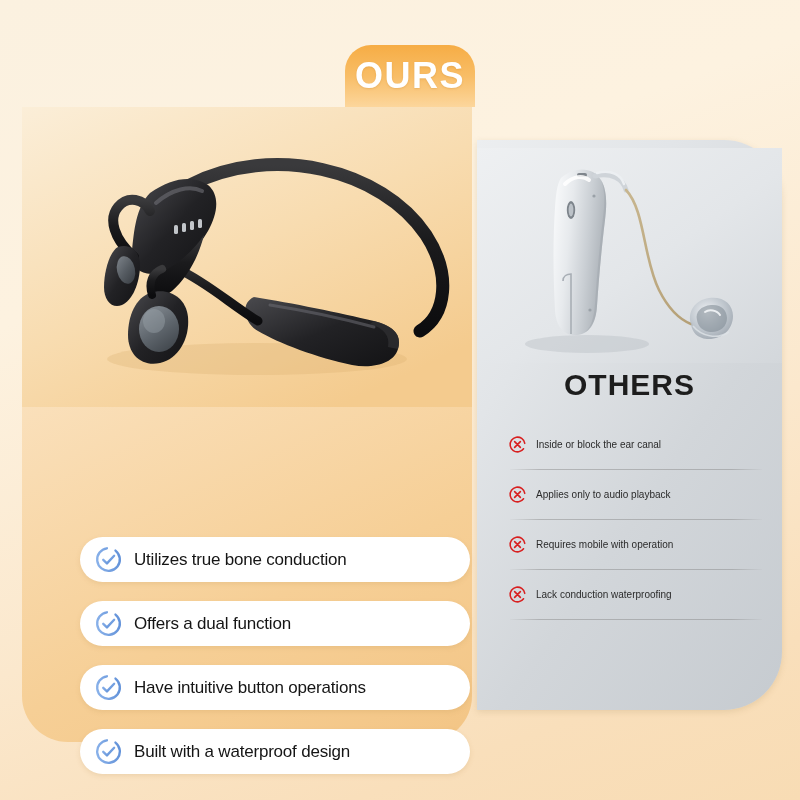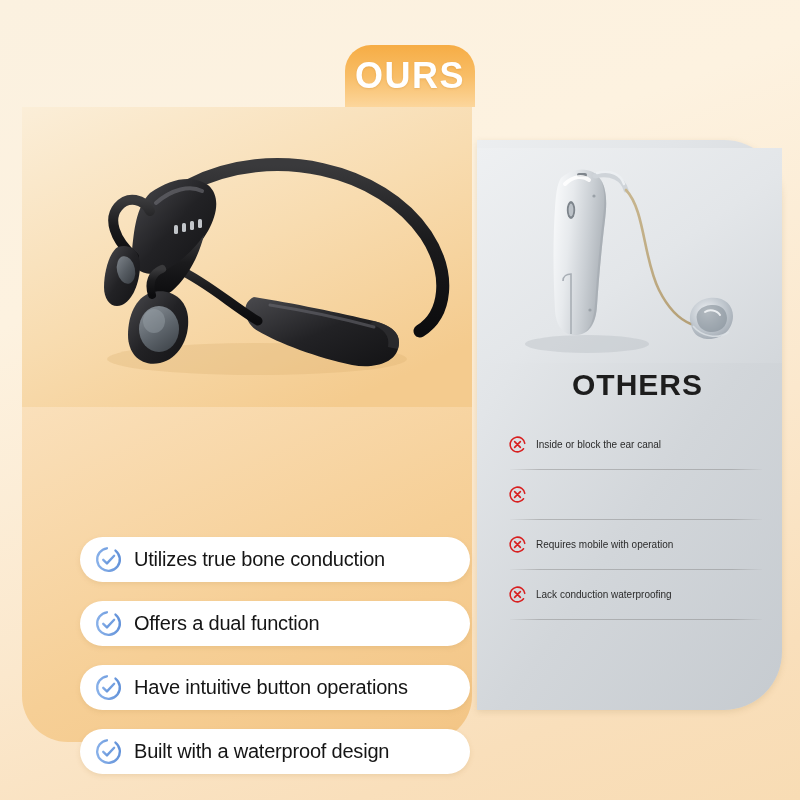--- a/index.html
+++ b/index.html
@@ -76,21 +76,21 @@
   }
   .right-photo {
     position: absolute;
     left: 0;
     top: 8px;
     width: 305px;
     height: 215px;
   }
   .others-title {
     position: absolute;
-    left: 8px;
+    left: 0;
     top: 228px;
     width: 305px;
     text-align: center;
     font-size: 30px;
     font-weight: bold;
     color: #1d1d1d;
     letter-spacing: 1px;
   }
 
   
@@ -107,21 +107,21 @@
     border-radius: 23px;
     background: #ffffff;
     display: flex;
     align-items: center;
     padding-left: 14px;
     box-shadow: 0 2px 5px rgba(185,140,70,.18);
   }
   .pill:last-child { margin-bottom: 16px; }
   .pill .label {
     margin-left: 11px;
-    font-size: 20px;
+    font-size: 17px;
     color: #151515;
     letter-spacing: -0.2px;
     white-space: nowrap;
   }
   .check-icon { width: 29px; height: 29px; flex: 0 0 29px; display:block; }
 
   
   .con-list {
     position: absolute;
     left: 508px;
@@ -342,20 +342,21 @@
       </svg>
       <span class="label">Inside or block the ear canal</span>
     </div>
     <div class="divider"></div>
 
     <div class="con-row">
       <svg class="x-icon" viewBox="0 0 24 24">
         <circle cx="12" cy="12" r="9.3" fill="none" stroke="#d81f1f" stroke-width="1.9" stroke-linecap="round" stroke-dasharray="51 8" transform="rotate(35 12 12)"></circle>
         <path d="M8.4 8.4 L15.6 15.6 M15.6 8.4 L8.4 15.6" fill="none" stroke="#d81f1f" stroke-width="2.1" stroke-linecap="round"></path>
       </svg>
+      <span class="label">Applies only to audio playback</span>
     </div>
     <div class="divider"></div>
 
     <div class="con-row">
       <svg class="x-icon" viewBox="0 0 24 24">
         <circle cx="12" cy="12" r="9.3" fill="none" stroke="#d81f1f" stroke-width="1.9" stroke-linecap="round" stroke-dasharray="51 8" transform="rotate(35 12 12)"></circle>
         <path d="M8.4 8.4 L15.6 15.6 M15.6 8.4 L8.4 15.6" fill="none" stroke="#d81f1f" stroke-width="2.1" stroke-linecap="round"></path>
       </svg>
       <span class="label">Requires mobile with operation</span>
     </div>

